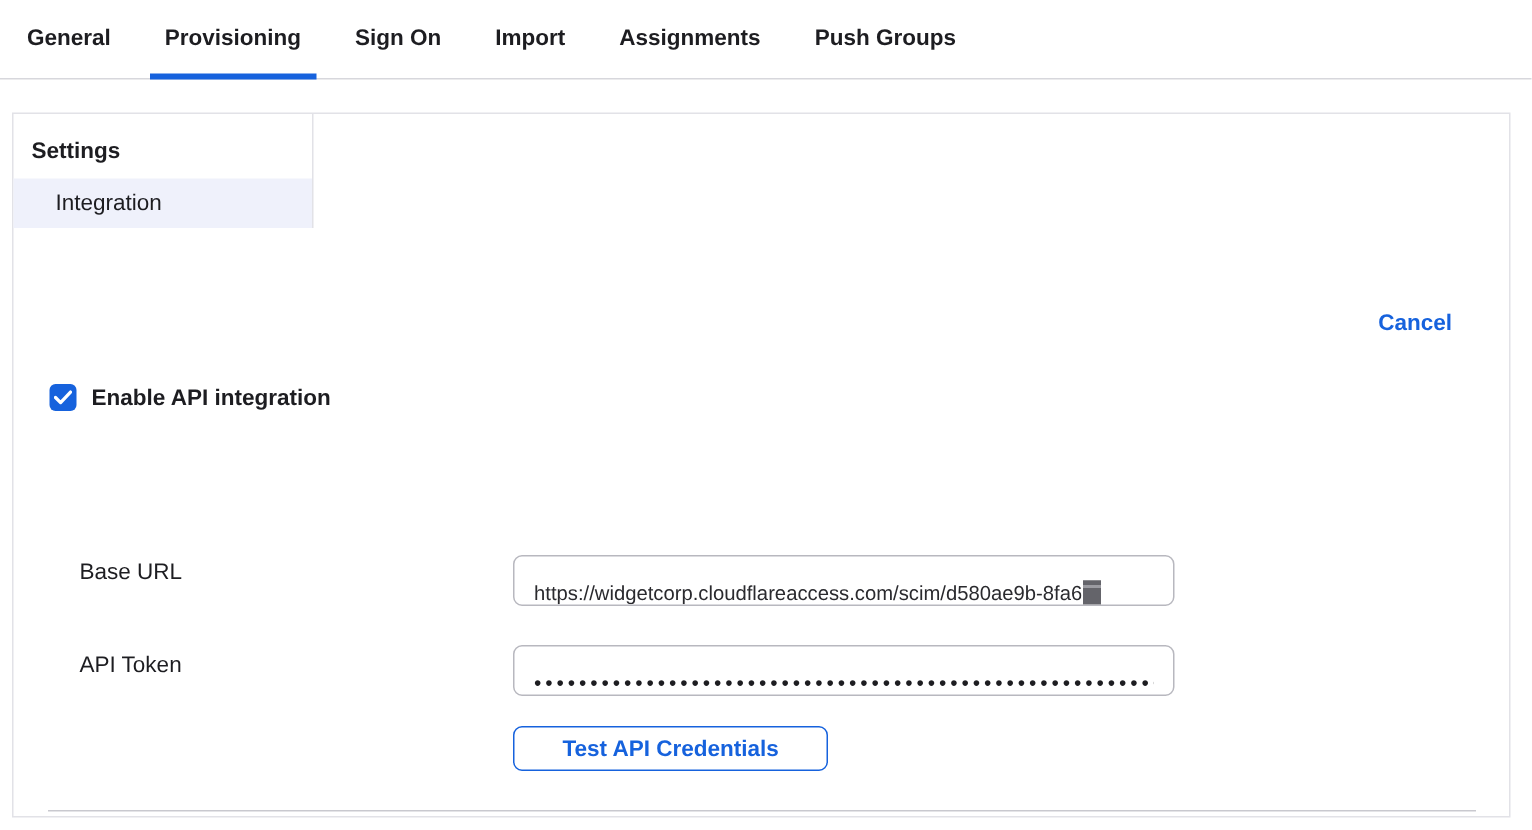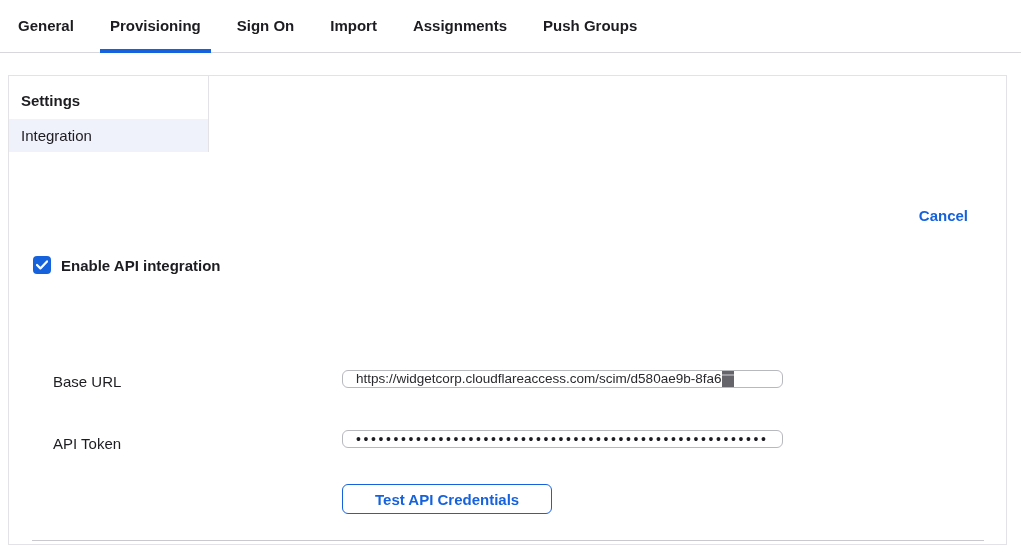--- a/index.html
+++ b/index.html
@@ -7,39 +7,39 @@
 
   
   .tabbar { position:absolute; top:0; left:0; width:1021px; height:53px; border-bottom:1px solid #d7d7dc; display:flex; align-items:flex-end; padding-left:8px; }
   .tab { display:flex; align-items:center; height:52px; padding:0 10px; margin-right:16px; font-size:15px; font-weight:bold; color:#1d1d21; cursor:pointer; border-bottom:4px solid transparent; margin-bottom:-1px; }
   .tab.active { border-bottom-color:#1662dd; }
 
   
   .panel { position:absolute; left:8px; top:75px; width:999px; height:470px; border:1px solid #e2e2e7; background:#fff; display:flex;flex-direction:column; }
   .sidebar { width:200px; border-right:1px solid #e2e2e7; flex-shrink:0; }
   .sidebar-header { font-size:15px; font-weight:bold; padding:16px 12px 10px 12px; }
-  .sidebar-item { font-size:15px; padding:8px 12px; cursor:pointer; }
+  .sidebar-item { font-size:15px; padding:8px 28px; cursor:pointer; }
   .sidebar-item.selected { background:#eff1fb; }
 
   .main { position:relative; flex:1; }
 
   .cancel-link { position:absolute; top:55px; right:38px; font-size:15px; font-weight:bold; color:#1662dd; cursor:pointer; }
 
   .checkbox-row { position:absolute; top:104px; left:24px; display:flex; align-items:center; }
   .checkbox { width:18px; height:18px; background:#1662dd; border-radius:4px; display:flex; align-items:center; justify-content:center; cursor:pointer; flex-shrink:0; }
   .checkbox svg { display:block; }
   .checkbox-label { margin-left:10px; font-size:15px; font-weight:bold; }
 
   .description { position:absolute; top:165px; left:24px; width:770px; font-size:15px; color:#8a8a91; white-space:nowrap; }
 
   .field-label { position:absolute; left:24px; font-size:15px; color:#1d1d21;margin-left:20px; }
   .label-base-url { top:221px; }
   .label-api-token { top:283px; }
 
-  .text-input { position:absolute; left:333px; width:441px; height:18px; border:1px solid #b8b8bf; border-radius:6px; background:#fff; display:flex; align-items:flex-start; padding:0 13px; overflow:hidden; cursor:text; }
+  .text-input { position:absolute; left:333px; width:441px; height:34px; border:1px solid #b8b8bf; border-radius:6px; background:#fff; display:flex; align-items:flex-end; padding:0 13px; overflow:hidden; cursor:text; }
   .input-base-url { top:218px; }
   .input-api-token { top:278px; }
   .input-text { font-size:13.5px; color:#2a2a2e; white-space:nowrap; overflow:hidden; }
   .dots { font-size:14px; letter-spacing:2.6px; color:#1d1d21; white-space:nowrap; overflow:hidden; }
   .cursor-block { flex-shrink:0; width:12px; height:16px; margin-left:1px; background:#64646a; background-image:linear-gradient(#64646a 3px, #9b9ba1 3px, #9b9ba1 5px, #64646a 5px); }
 
   .test-btn { position:absolute; left:333px; top:332px; height:30px; padding:0 32px; background:#fff; border:1px solid #1662dd; border-radius:6px; color:#1662dd; font-size:15px; font-weight:bold; font-family:"Liberation Sans", sans-serif; cursor:pointer; display:flex; align-items:center; }
 
   .divider { position:absolute; left:23px; right:22px; top:388px; border-top:1px solid #c9c9cf; }
 

